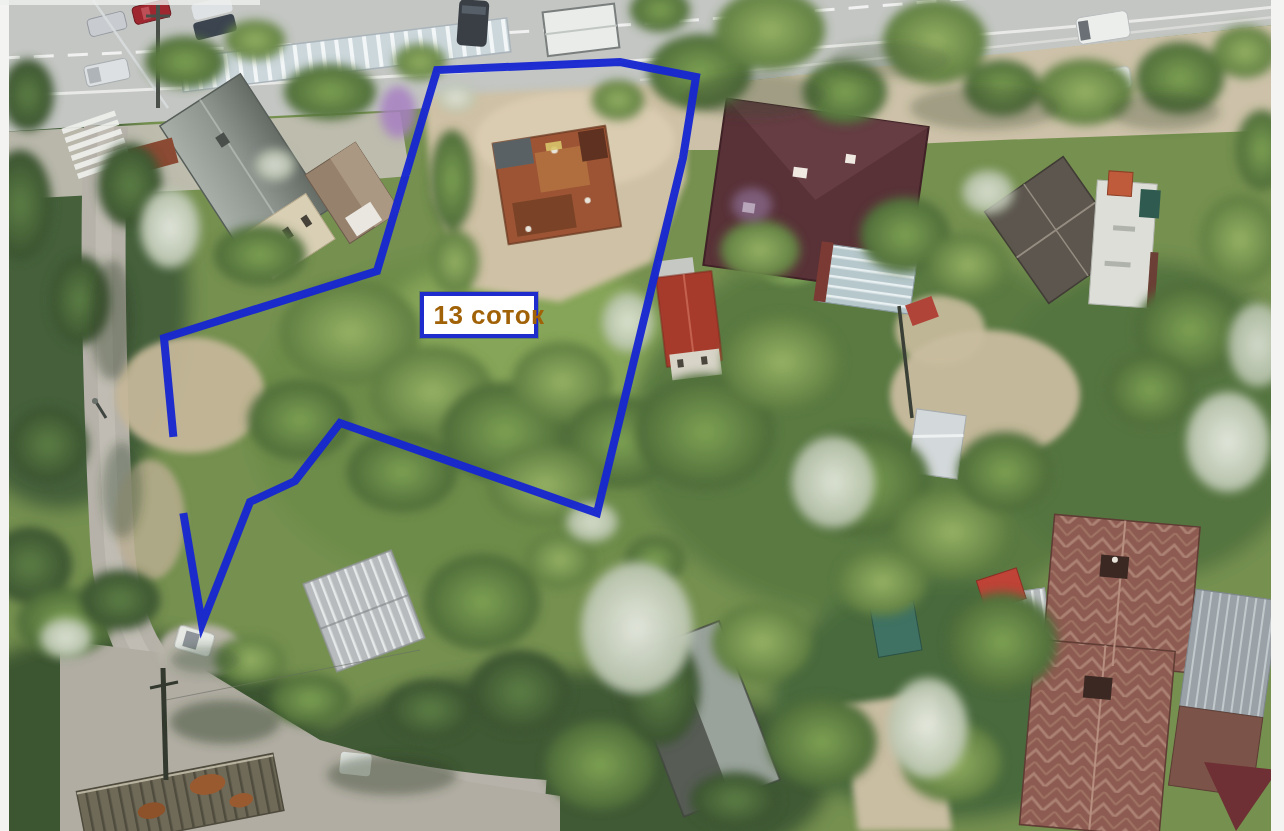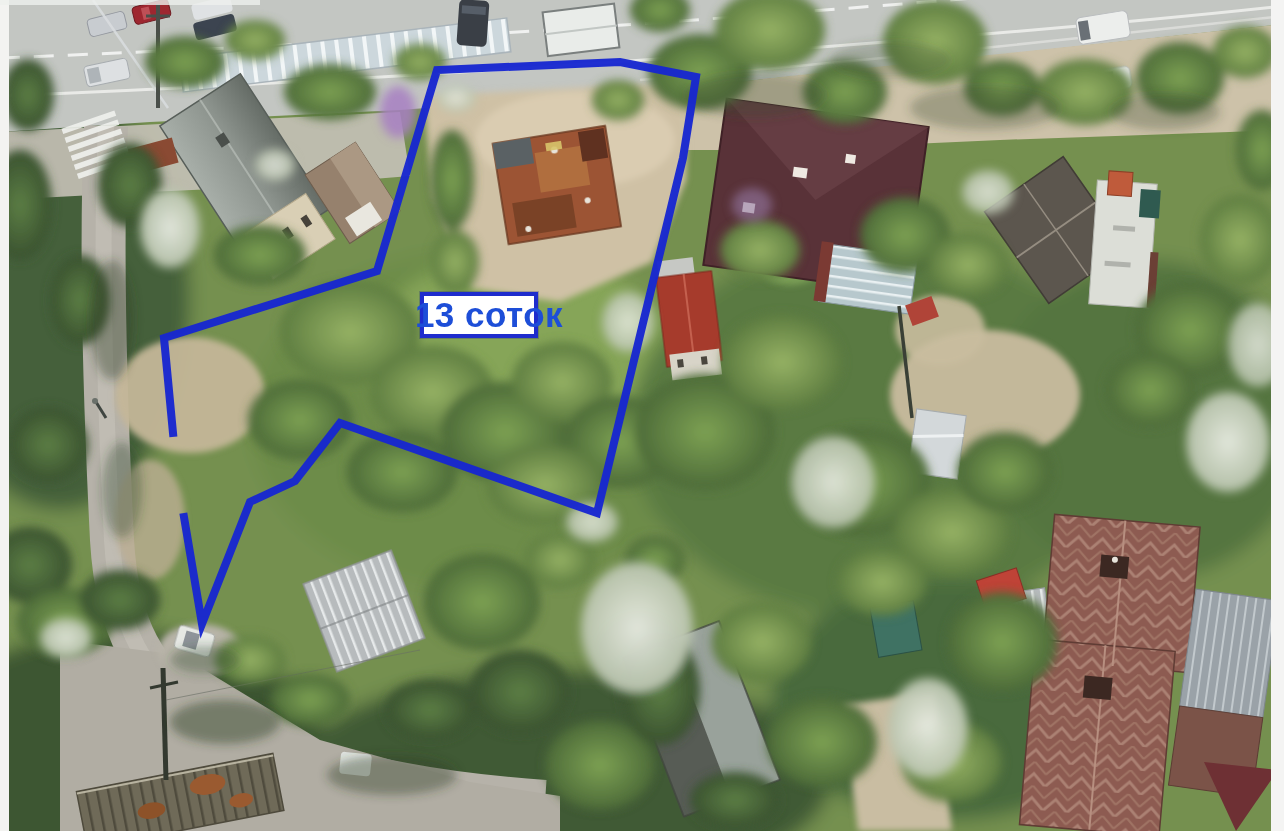--- a/index.html
+++ b/index.html
@@ -15,23 +15,23 @@
     position:absolute;
     left:420px;top:292px;
     width:118px;height:46px;
     box-sizing:border-box;
     background:#ffffff;
     border:4px solid #1e2ccd;
     display:flex;align-items:center;justify-content:center;
     box-shadow:0 0 0 1px rgba(20,30,120,.25);
   }
   .area-label-box span{
-    color:#1d4ed8;
+    color:#a16207;
     font-weight:bold;
-    font-size:35px;
+    font-size:26px;
     letter-spacing:.5px;
     white-space:nowrap;
     margin-left:20px;
   }
   .boundary{
     fill:none;
     stroke:#1726d0;
     stroke-width:8;
     stroke-linejoin:miter;
     stroke-linecap:square;

